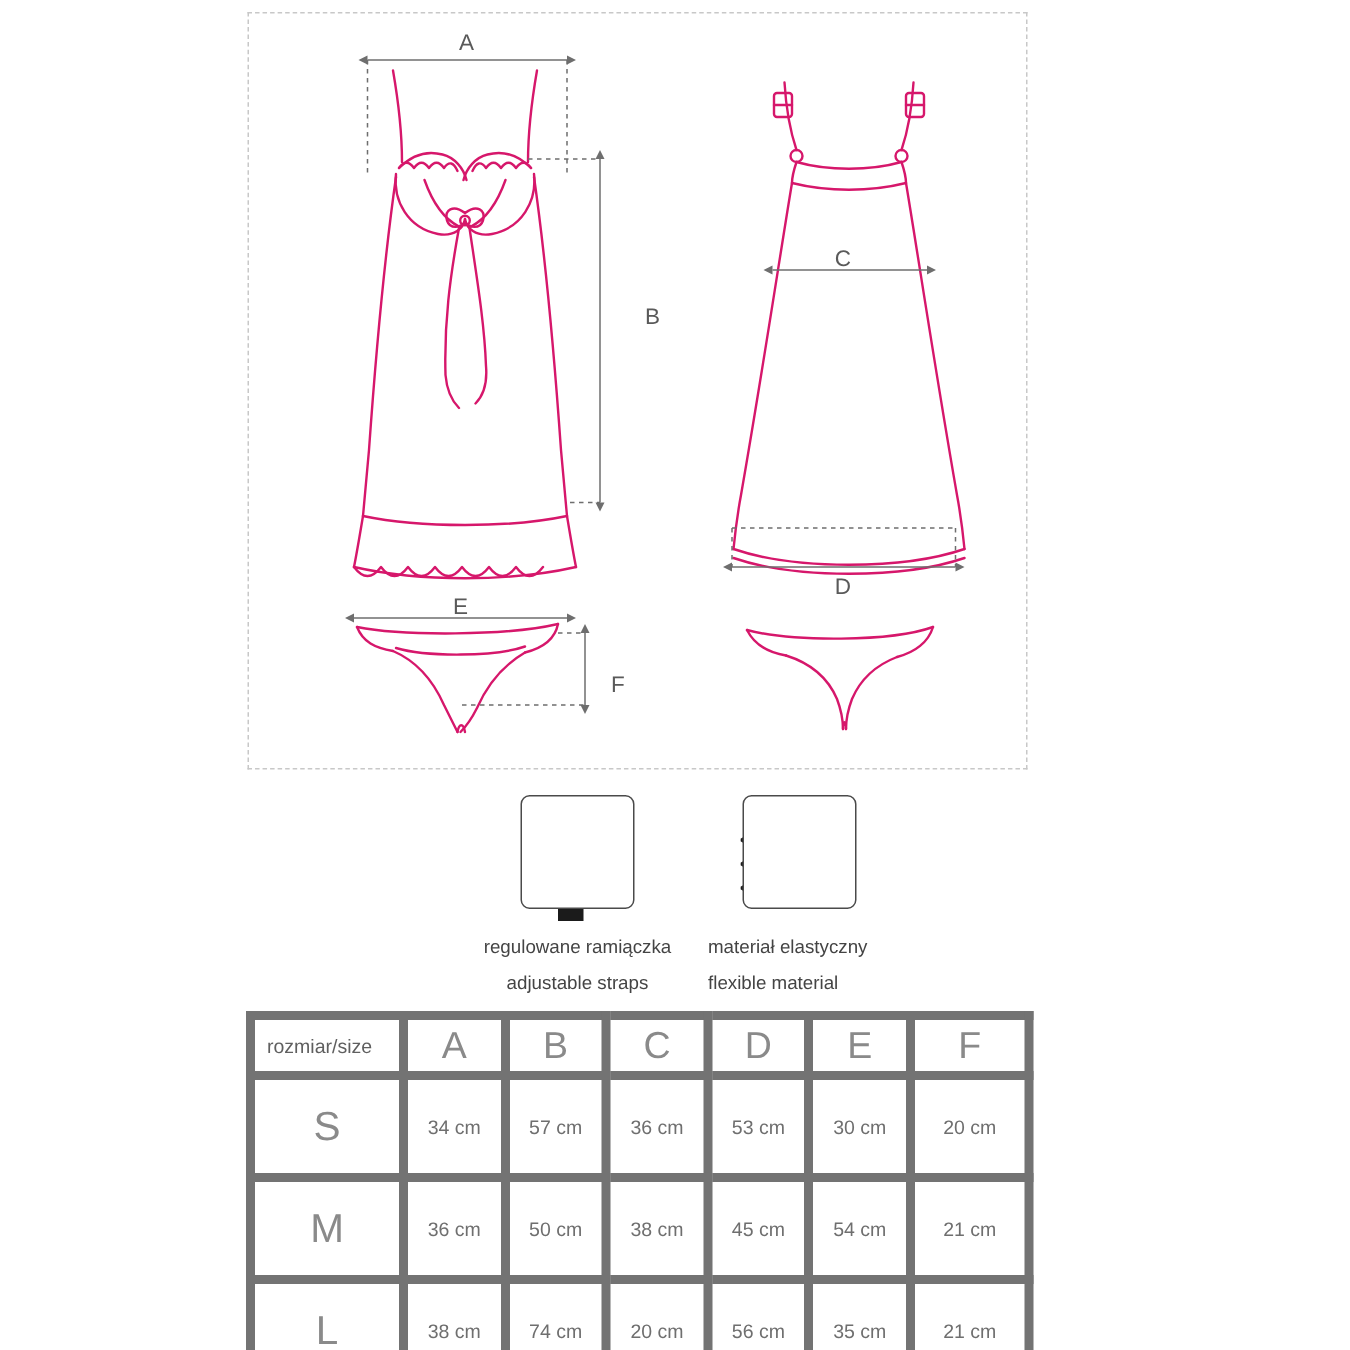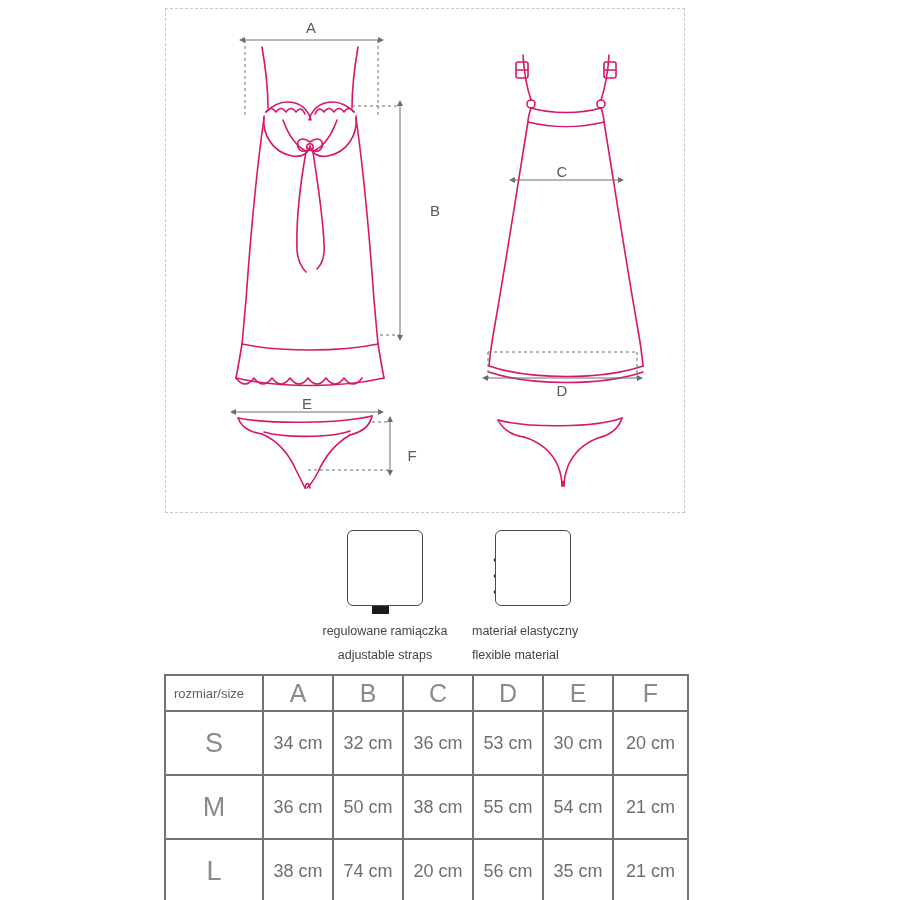--- a/index.html
+++ b/index.html
@@ -80,21 +80,21 @@
   
   .size-table {
     position: absolute;
     left: 164px;
     top: 674px;
     width: 525px;
     border-collapse: collapse;
     table-layout: fixed;
   }
   .size-table td, .size-table th {
-    border: 2px solid #737373;
+    border: 6px solid #737373;
     padding: 0;
     text-align: center;
     font-weight: normal;
     color: #6f6f6f;
     vertical-align: middle;
   }
   .size-table .hdr-label {
     font-size: 13px;
     height: 34px;
     text-align: left;
@@ -105,21 +105,21 @@
     font-size: 25px;
     height: 34px;
     color: #8a8a8a;
   }
   .size-table .row-size {
     font-size: 27px;
     height: 62px;
     color: #8a8a8a;
   }
   .size-table .cell {
-    font-size: 18px;
+    font-size: 13px;
     height: 62px;
     color: #6f6f6f;
   }
   .col-lbl { width: 88px; }
   .col-d   { width: 73px; }
 </style>
 </head>
 <body>
 
 <div class="page">
@@ -308,32 +308,32 @@
         <th class="hdr-col">C</th>
         <th class="hdr-col">D</th>
         <th class="hdr-col">E</th>
         <th class="hdr-col col-d">F</th>
       </tr>
     </thead>
     <tbody>
       <tr>
         <td class="row-size col-lbl">S</td>
         <td class="cell">34 cm</td>
-        <td class="cell">32 cm</td>
+        <td class="cell">57 cm</td>
         <td class="cell">36 cm</td>
         <td class="cell">53 cm</td>
         <td class="cell">30 cm</td>
         <td class="cell col-d">20 cm</td>
       </tr>
       <tr>
         <td class="row-size col-lbl">M</td>
         <td class="cell">36 cm</td>
         <td class="cell">50 cm</td>
         <td class="cell">38 cm</td>
-        <td class="cell">55 cm</td>
+        <td class="cell">45 cm</td>
         <td class="cell">54 cm</td>
         <td class="cell col-d">21 cm</td>
       </tr>
       <tr>
         <td class="row-size col-lbl">L</td>
         <td class="cell">38 cm</td>
         <td class="cell">74 cm</td>
         <td class="cell">20 cm</td>
         <td class="cell">56 cm</td>
         <td class="cell">35 cm</td>

